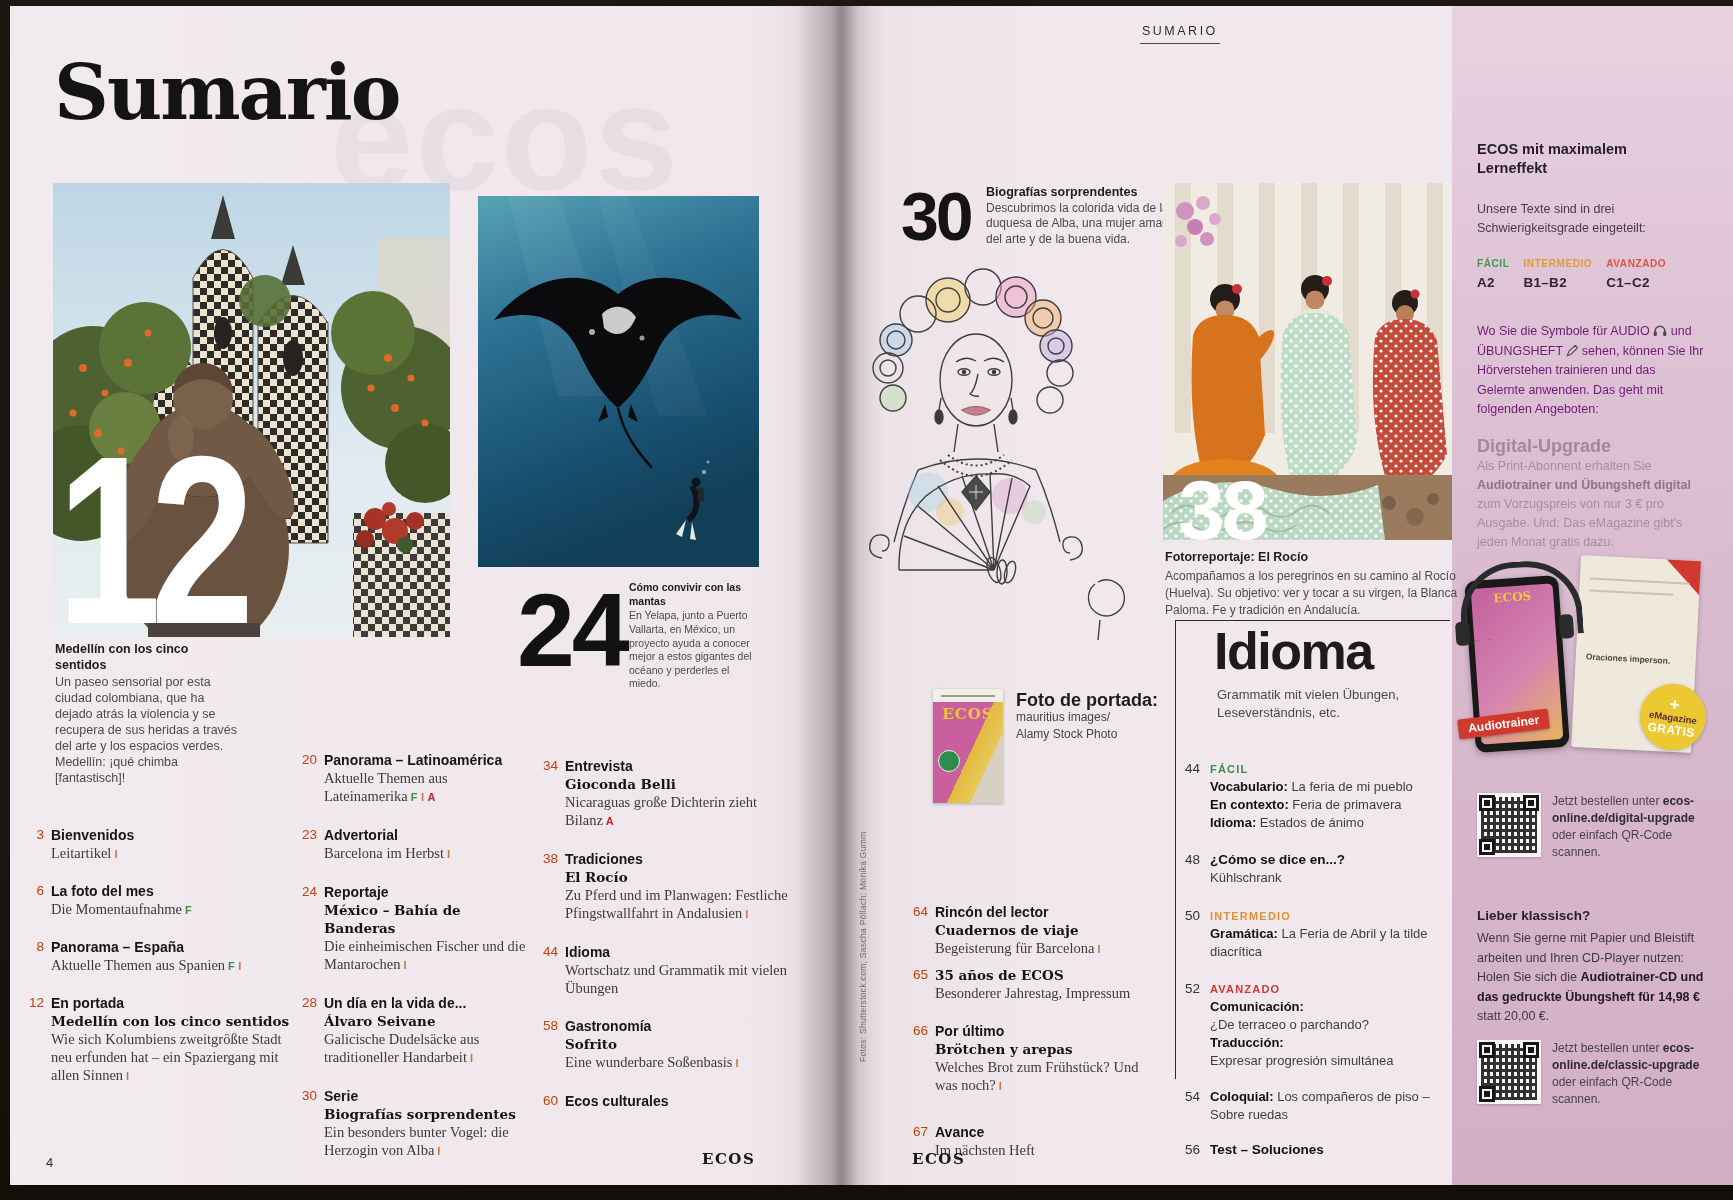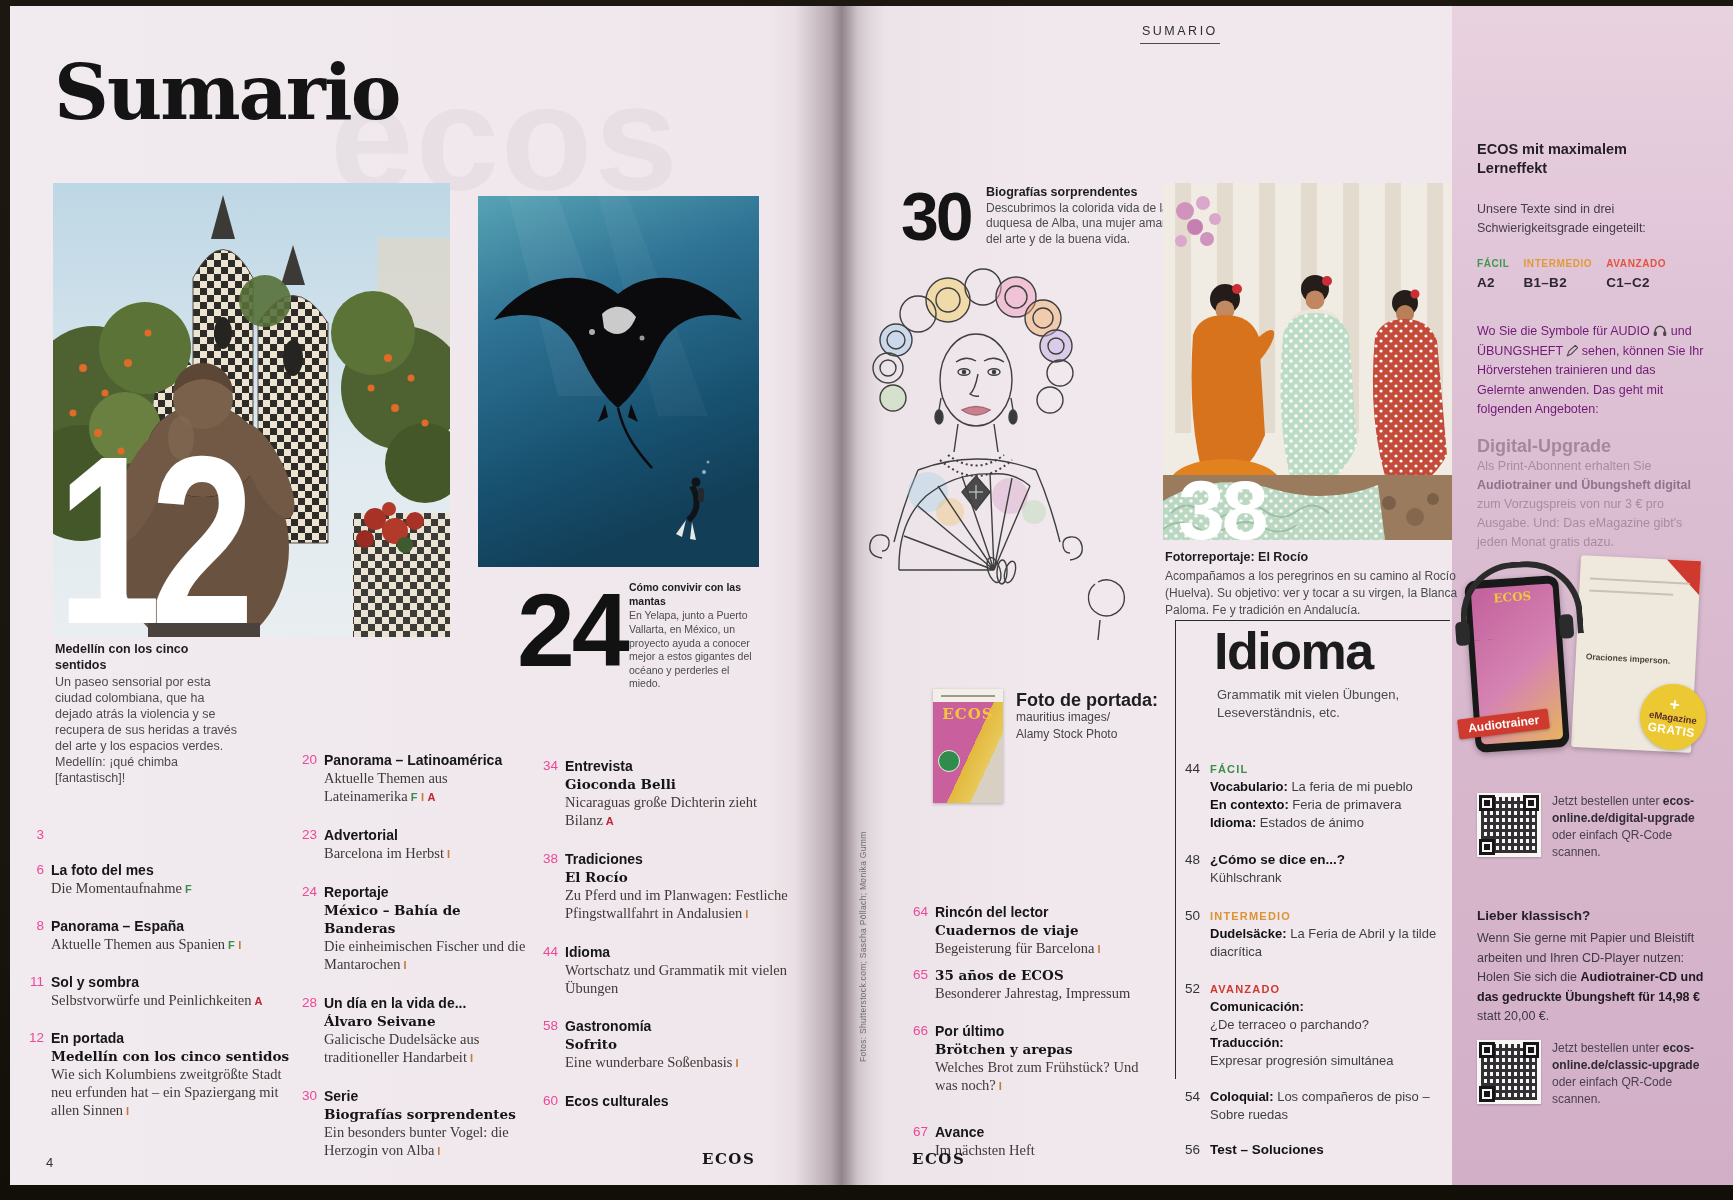--- a/index.html
+++ b/index.html
@@ -30,21 +30,21 @@
   .capt{line-height:1.28;color:#4c4c4c}
   .capt .ct{font-weight:bold;color:#1d1d1d;display:block;margin-bottom:1px}
   #capt12{left:55px;top:641px;width:188px;font-size:12.5px}
   #capt24{left:629px;top:581px;width:134px;font-size:10.5px;line-height:1.3}
   #capt30{left:986px;top:184px;width:202px;font-size:12px}
   #capt38{left:1165px;top:549px;width:295px;font-size:12px;line-height:1.42}
   #capt30 .ct,#capt38 .ct{font-size:12.5px}
   
   .tcol{position:absolute}
   .t-entry{display:flex;gap:7px}
-  .t-num{flex:none;text-align:right;font-size:13.5px;color:#ec4899;padding-top:1px}
+  .t-num{flex:none;text-align:right;font-size:13.5px;color:#c2410c;padding-top:1px}
   .t-body{flex:1}
   .t-title{font-weight:bold;font-size:14px;color:#161616;line-height:18px}
   .t-serif{font-family:"DejaVu Serif",serif;font-weight:bold;font-size:13.5px;color:#141414;line-height:18px}
   .t-desc{font-family:"Liberation Serif",serif;font-size:14.5px;color:#3e3a38;line-height:18px}
   #toc1{left:14px;top:826px;width:276px} #toc1 .t-num{width:30px}
   #toc1 .t-entry{margin-bottom:19px}
   #toc2{left:281px;top:751px;width:252px} #toc2 .t-num{width:36px}
   #toc2 .t-entry{margin-bottom:20px}
   #toc3{left:522px;top:757px;width:274px} #toc3 .t-num{width:36px}
   #toc3 .t-entry{margin-bottom:20px}
@@ -257,40 +257,37 @@
 </div>
 <div class="abs bignum" id="num24">24</div>
 <div class="abs capt" id="capt24">
   <span class="ct">Cómo convivir con las mantas</span>
   <span>En Yelapa, junto a Puerto Vallarta, en México, un proyecto ayuda a conocer mejor a estos gigantes del océano y perderles el miedo.</span>
 </div>
 
 <div class="tcol" id="toc1">
   <div class="t-entry">
     <div class="t-num">3</div>
+    <div class="t-body">
+        <div class="t-title">Bienvenidos</div>
+      <div class="t-desc"><span>Leitartikel</span><span class="lvl c-i">I</span></div>
+      </div>
   </div>
   <div class="t-entry">
     <div class="t-num">6</div>
     <div class="t-body">
         <div class="t-title">La foto del mes</div>
       <div class="t-desc"><span>Die Momentaufnahme</span><span class="lvl c-f">F</span></div>
       </div>
   </div>
   <div class="t-entry">
     <div class="t-num">8</div>
     <div class="t-body">
         <div class="t-title">Panorama – España</div>
       <div class="t-desc"><span>Aktuelle Themen aus Spanien</span><span class="lvl c-f">F</span><span class="lvl c-i">I</span></div>
-      </div>
-  </div>
-  <div class="t-entry">
-    <div class="t-num">11</div>
-    <div class="t-body">
-        <div class="t-title">Sol y sombra</div>
-      <div class="t-desc"><span>Selbstvorwürfe und Peinlichkeiten</span><span class="lvl c-a">A</span></div>
       </div>
   </div>
   <div class="t-entry">
     <div class="t-num">12</div>
     <div class="t-body">
         <div class="t-title">En portada</div>
       <div class="t-serif">Medellín con los cinco sentidos</div>
       <div class="t-desc"><span>Wie sich Kolumbiens zweitgrößte Stadt neu erfunden hat – ein Spaziergang mit allen Sinnen</span><span class="lvl c-i">I</span></div>
       </div>
   </div>
@@ -585,21 +582,21 @@
     <div class="i-num">48</div>
     <div>
       <div class="i-bt">¿Cómo se dice en...?</div>
       <div class="i-line">Kühlschrank</div>
     </div>
   </div>
   <div class="i-entry" style="margin-bottom:19px">
     <div class="i-num">50</div>
     <div>
       <div class="i-label c-i">INTERMEDIO</div>
-      <div class="i-line"><b>Dudelsäcke:</b><span> La Feria de Abril y la tilde diacrítica</span></div>
+      <div class="i-line"><b>Gramática:</b><span> La Feria de Abril y la tilde diacrítica</span></div>
     </div>
   </div>
   <div class="i-entry" style="margin-bottom:18px">
     <div class="i-num">52</div>
     <div>
       <div class="i-label c-a">AVANZADO</div>
       <div class="i-line"><b>Comunicación:</b></div>
       <div class="i-line">¿De terraceo o parchando?</div>
       <div class="i-line"><b>Traducción:</b></div>
       <div class="i-line">Expresar progresión simultánea</div>

